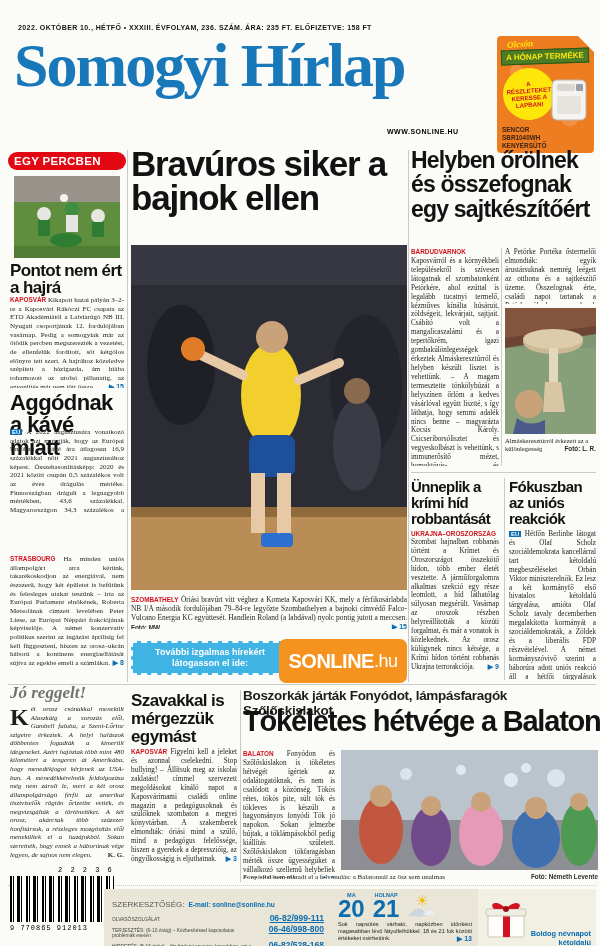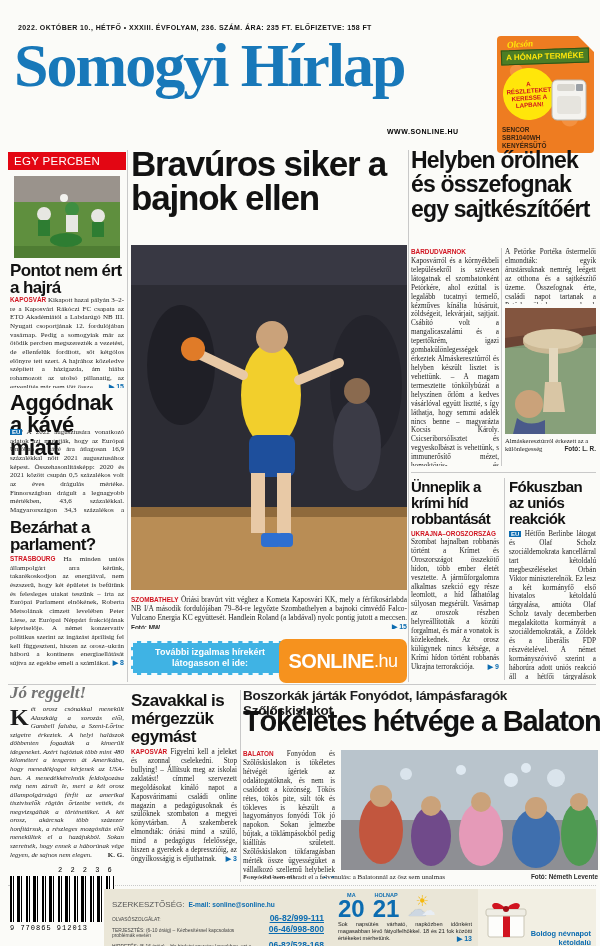--- a/index.html
+++ b/index.html
@@ -35,22 +35,22 @@
                 font-style:italic;font-weight:bold;font-size:9px;color:#ffe60a;transform:rotate(-4deg);}
   .promo-banner{position:absolute;left:4px;top:13px;width:86px;background:#4c7d25;color:#ffe60a;
                 font-size:8px;font-weight:bold;text-align:center;padding:2px 0;transform:rotate(-2deg);
                 border:1px solid #2f5415;}
   .promo-bubble{position:absolute;left:6px;top:32px;width:52px;height:52px;border-radius:50%;
                 background:#ffe60a;color:#d11420;font-weight:bold;font-size:6.2px;text-align:center;
                 display:flex;align-items:center;justify-content:center;padding:2px;box-sizing:border-box;
                 transform:rotate(-4deg);}
   .promo-product{position:absolute;left:5px;top:90px;font-weight:bold;font-size:6.4px;color:#3c2410;line-height:1.25;}
   
-  .perc-header{left:8px;top:152px;width:112px;background:#e30613;color:#fff;font-weight:normal;
-               font-size:11.5px;padding:3px 0 3px 6px;letter-spacing:0.3px;}
+  .perc-header{left:8px;top:152px;width:112px;background:#e30613;color:#fff;font-weight:bold;
+               font-size:11.5px;padding:3px 0 3px 6px;letter-spacing:0.3px;border-radius:9px;}
   .h-small{font-size:16px;line-height:1.02;}
   .greeting-title{left:10px;top:683px;font-family:"Liberation Serif",serif;font-style:italic;
                   font-weight:bold;font-size:17px;color:#737373;text-align:right;}
   .greeting-body{font-style:italic;font-size:6.9px;line-height:1.24;}
   .greeting-body::first-letter{float:left;font-size:24px;line-height:0.85;padding:2px 2px 0 0;font-style:normal;font-weight:bold;}
   .sig{float:right;font-weight:bold;font-style:normal;font-size:7px;}
   .barcode-top{left:58px;top:866px;font-family:"Liberation Mono",monospace;font-size:7px;letter-spacing:2px;}
   .barcode-bars{left:10px;top:876px;width:104px;height:46px;
       background:repeating-linear-gradient(90deg,#000 0 2px,#fff 2px 3px,#000 3px 4px,#fff 4px 7px,
                  #000 7px 10px,#fff 10px 11px,#000 11px 12px,#fff 12px 16px);}
@@ -160,21 +160,20 @@
     <span class="pg">▶ 15</span>
   </div>
 
   <div class="abs hl h-small" style="left:10px;top:392px;width:114px;font-size:22px;">Aggódnak a kávé miatt</div>
   <div class="abs body-txt" style="left:10px;top:428px;width:114px;height:86px;font-size:7px;">
     <span class="tag-eu">EU</span>
     <span>A 2022 augusztusára vonatkozó adatok azt mutatják, hogy az Európai Unióban a kávé ára átlagosan 16,9 százalékkal nőtt 2021 augusztusához képest. Összehasonlításképp: 2020 és 2021 között csupán 0,5 százalékos volt az éves drágulás mértéke. Finnországban drágult a legnagyobb mértékben, 43,6 százalékkal. Magyarországon 34,3 százalékos a drágulás.</span>
     
   </div>
 
-  <div class="abs hl h-small" style="left:10px;top:519px;width:114px;font-size:17px;">Bezárhat a parlament?</div>
   <div class="abs body-txt" style="left:10px;top:555px;width:114px;height:118px;font-size:7px;">
     <span class="tag">STRASBOURG</span>
     <span>Ha minden uniós állampolgárt arra kérünk, takarékoskodjon az energiával, nem észszerű, hogy két épületet is befűtünk és felesleges utakat teszünk – írta az Európai Parlament elnökének, Roberta Metsolának címzett levelében Peter Liese, az Európai Néppárt frakciójának képviselője. A német konzervatív politikus szerint az ingázást áprilisig fel kell függeszteni, hiszen az orosz–ukrán háború a kontinens energiaellátását sújtva az egekbe emeli a számlákat.</span>
     <span class="pg">▶ 8</span>
   </div>
 
   <div class="abs greeting-title">Jó reggelt!</div>
   <div class="abs body-txt greeting-body" style="left:10px;top:705px;width:114px;height:156px;">
     <span>Két orosz csónakkal menekült Alaszkáig a sorozás elől, Gambell faluba, a Szent-Lőrinc szigetre érkeztek. A helyi halászok döbbenten fogadták a kimerült idegeneket. Azért hajóztak több mint 480 kilométert a tengeren át Amerikába, hogy menedékjogot kérjenek az USA-ban. A menedékkérelmük feldolgozása még nem zárult le, mert a két orosz állampolgárságú férfit az amerikai tisztviselők rögtön őrizetbe vették, és megvizsgálták a történetüket. A két orosz, akárcsak több százezer honfitársuk, a részleges mozgósítás elől menekültek el a hazájukból. Sokan szeretnék, hogy ennek a háborúnak vége legyen, de sajnos nem elegen.</span>
     <span class="sig">K. G.</span>

